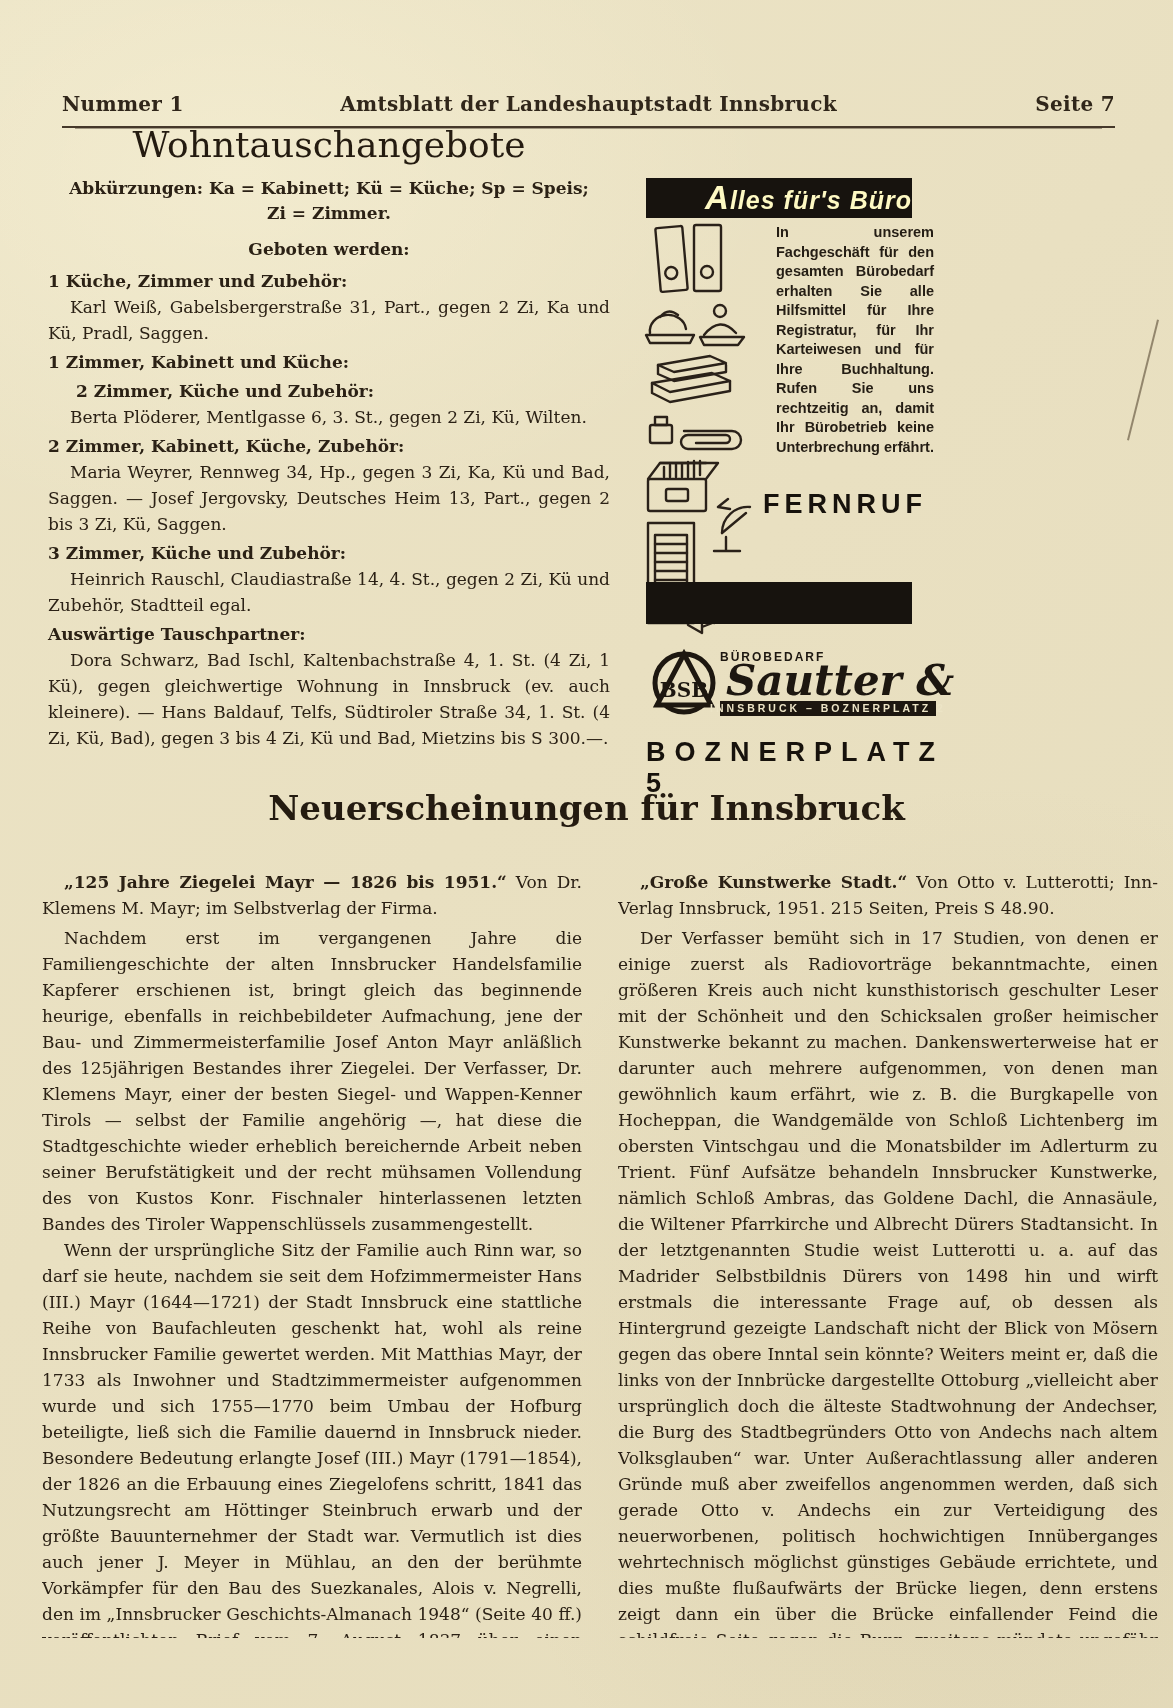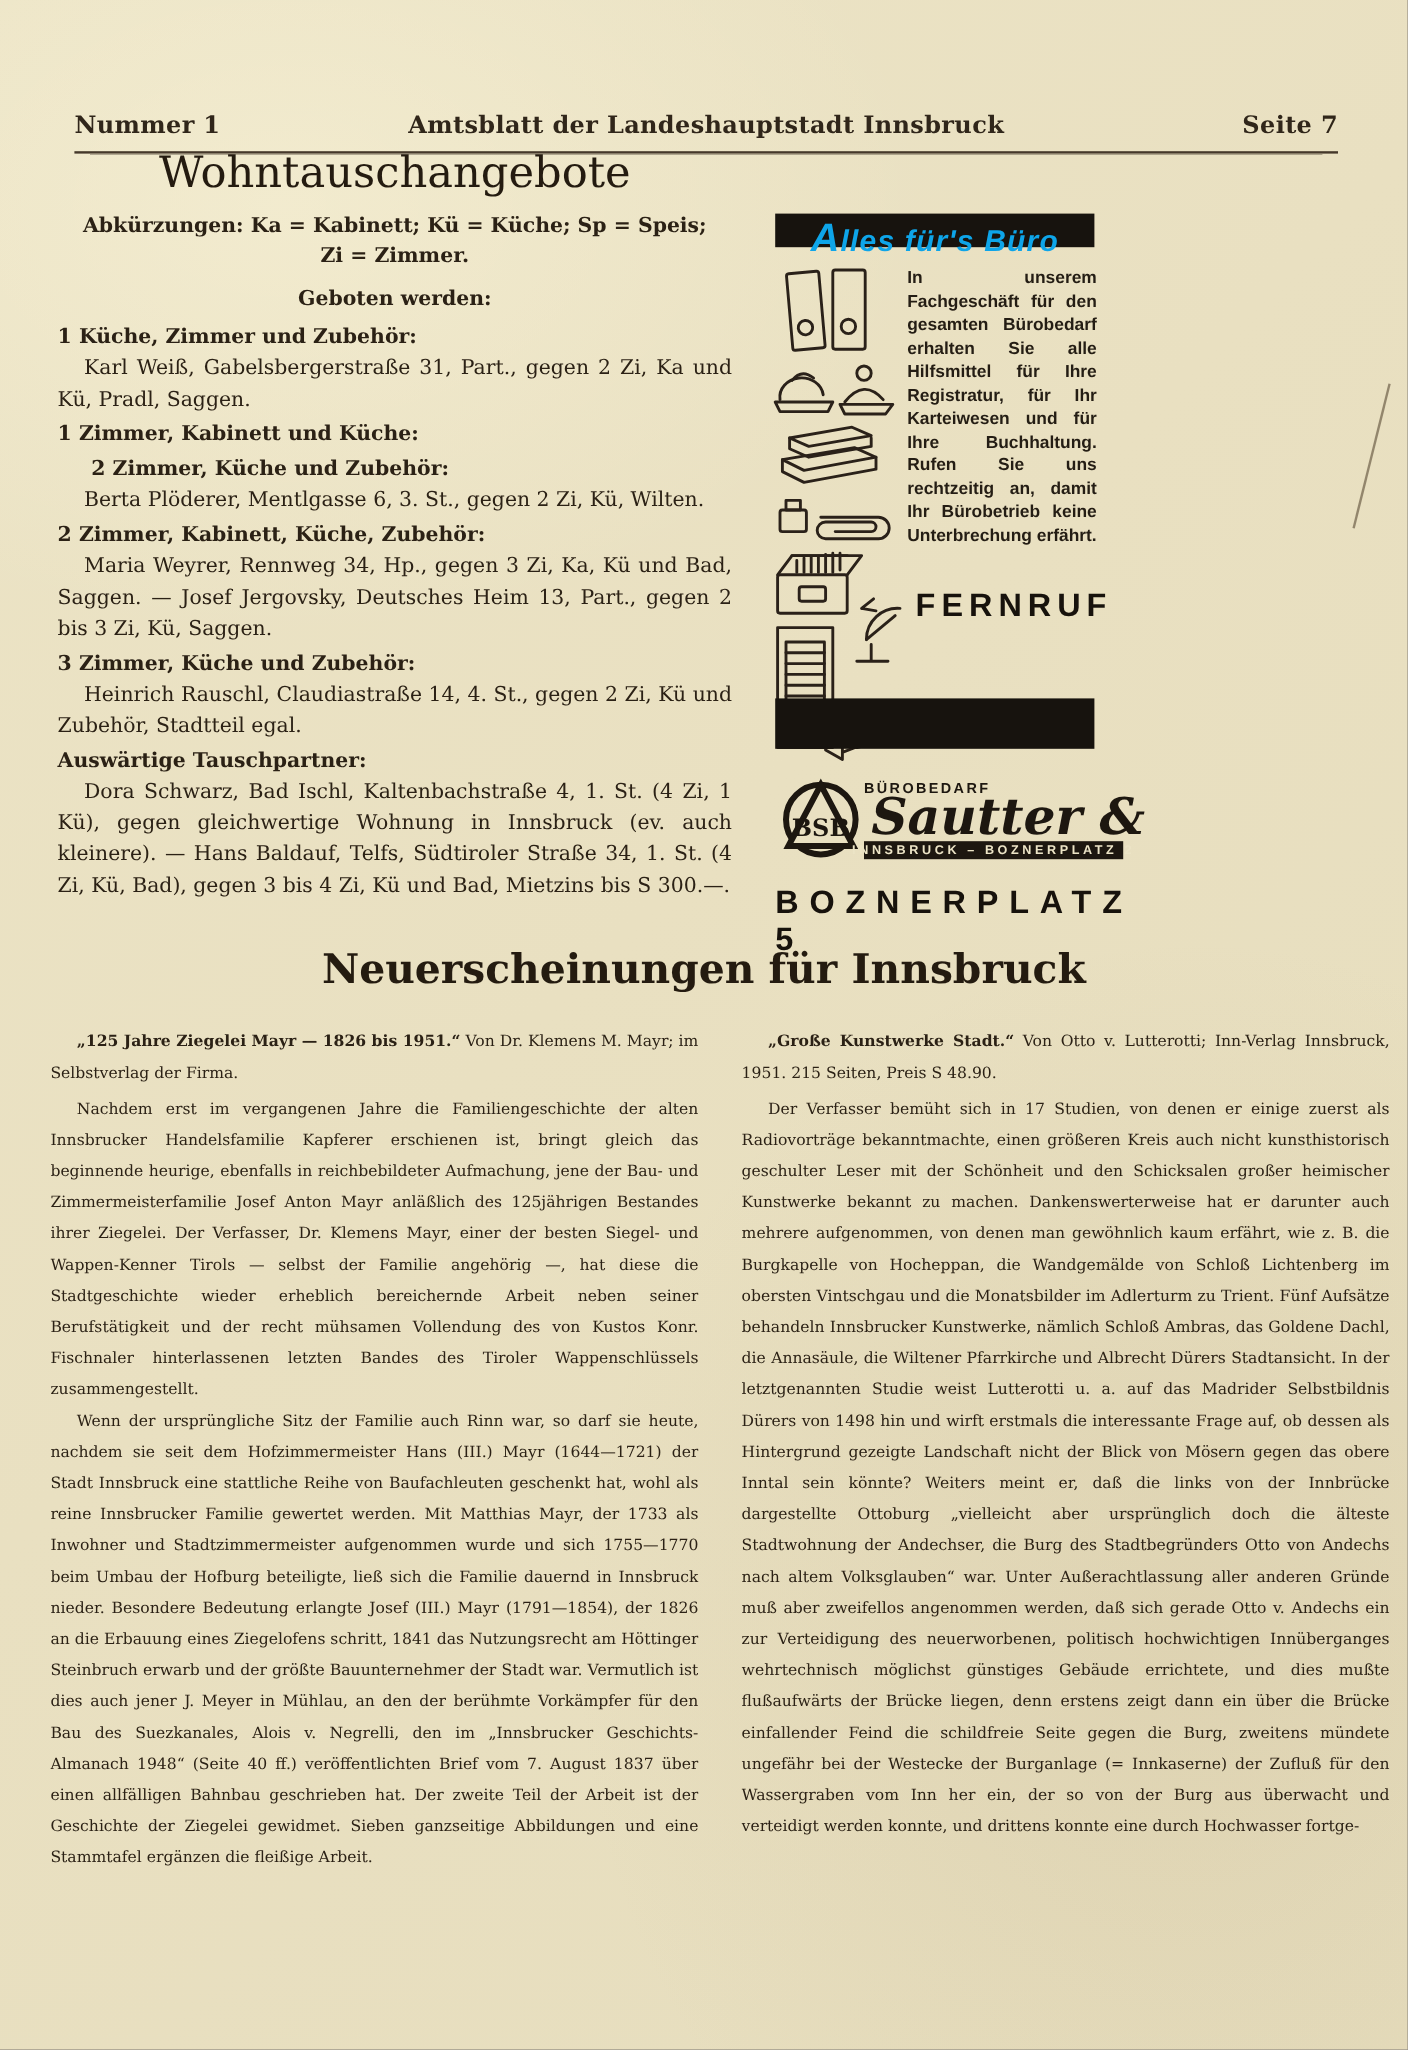--- a/index.html
+++ b/index.html
@@ -33,29 +33,29 @@
     font-family:"DejaVu Serif",serif;
   }
   .abbr{font-weight:bold;text-align:center;line-height:25px;}
   .intro{text-align:center;margin:10px 0 6px 0;font-weight:bold;}
   .grp{margin:0;}
   .grp .g-head{font-weight:bold;margin-top:3px;}
   .grp .g-body{text-align:justify;text-indent:22px;}
   
   .ad{position:absolute;left:640px;top:165px;width:340px;height:650px;font-family:"Liberation Sans",sans-serif;}
   .ad-banner{
-    position:absolute;left:6px;top:13px;width:266px;height:28px;
-    background:#17130e;color:#0ea5e9;
+    position:absolute;left:6px;top:13px;width:266px;height:40px;
+    background:#17130e;color:#fef9c3;
     font-style:italic;font-weight:bold;font-size:25px;line-height:40px;
-    text-align:center;letter-spacing:1px;
+    text-align:right;letter-spacing:1px;
   }
   .ad-banner .bigA{font-size:33px;}
   .ad-icons{position:absolute;left:2px;top:52px;width:122px;height:430px;}
   .ad-text{
-    position:absolute;left:116px;top:58px;width:158px;
+    position:absolute;left:136px;top:58px;width:158px;
     font-size:14.5px;line-height:19.5px;font-weight:bold;color:#241d14;
     text-align:justify;
   }
   .ad-phone{position:absolute;left:120px;top:324px;width:170px;text-align:center;color:#17120c;}
   .ad-phone .lbl{font-size:27px;font-weight:bold;letter-spacing:5px;}
   .ad-phone .num{font-size:28px;font-weight:bold;letter-spacing:1px;margin-top:3px;}
   .ad-bar{position:absolute;left:6px;top:417px;width:266px;height:42px;background:#17130e;}
   .ad-logo{position:absolute;left:8px;top:470px;width:320px;height:96px;}
   .ad-address{
     position:absolute;left:6px;top:572px;width:320px;
@@ -64,21 +64,21 @@
   }
   
   .section-title{
     position:absolute;left:0;right:0;top:788px;text-align:center;
     font-size:34px;font-weight:bold;color:#241b10;
   }
   .articles{
     position:absolute;left:42px;top:856px;width:1116px;height:782px;
     display:flex;gap:36px;overflow:hidden;
   }
-  .col{width:540px;font-size:13px;line-height:26px;text-align:justify;overflow:hidden;height:782px;}
+  .col{width:540px;font-size:17px;line-height:26px;text-align:justify;overflow:hidden;height:782px;margin-top:13px;}
   .col p{margin:0;text-indent:22px;}
   .col p.lead{margin-bottom:4px;}
   .lead b{font-weight:bold;}
   
   .artifact{
     position:absolute;left:1142px;top:318px;width:2px;height:124px;
     background:#6e5f49;transform:rotate(14deg);opacity:.7;
   }
   
   .lineart{stroke:#2a2119;stroke-width:2.4;fill:none;stroke-linecap:round;stroke-linejoin:round;}

